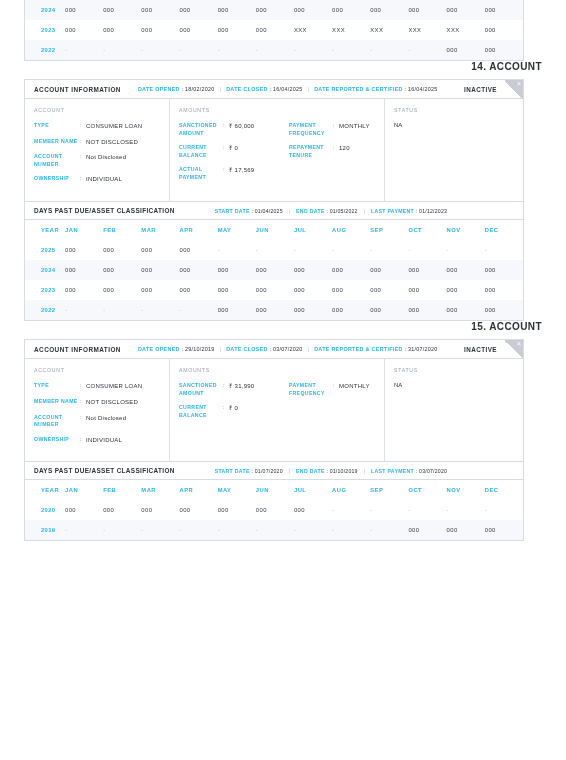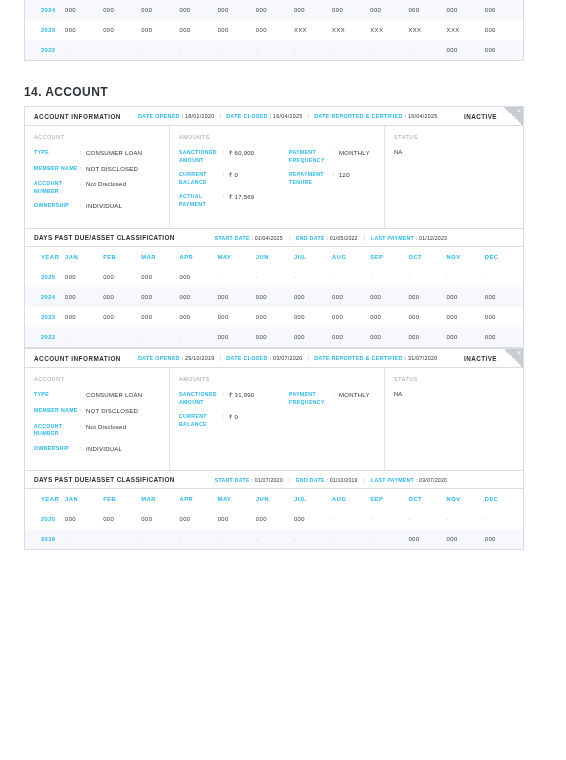--- a/index.html
+++ b/index.html
@@ -33,25 +33,26 @@
     font-size: 7px;
     color: #ffffff;
     line-height: 9px;
   }
 
   
   .top-table { width: 500px; border: 1px solid #d8dce3; border-top: none; }
 
   
   .section-title {
-    font-size: 12px;
+    font-size: 10px;
     font-weight: bold;
     letter-spacing: .4px;
     color: #2c3137;
-    margin: 24px 0 7px 0;
+    margin: 0 0 7px 0;
+    text-align: right;
   }
 
   
   .acct-info-bar {
     display: flex;
     align-items: center;
     height: 19px;
     padding: 0 9px;
     border-bottom: 1px solid #d8dce3;
     white-space: nowrap;
@@ -390,20 +391,21 @@
               <td>000</td>
               <td>000</td>
               <td>000</td>
               <td>000</td>
               <td>000</td>
               <td>000</td>
             </tr>
           </tbody>
         </table>
       </div>
+      <div class="section-title">15. ACCOUNT</div>
       <div class="card">
         <div class="card-fold">
           <span class="x">×</span>
         </div>
         <div class="acct-info-bar">
           <span class="ttl">ACCOUNT INFORMATION</span>
           <span class="meta"><span class="k">DATE OPENED </span><span class="v">: 29/10/2019</span><span class="sep">|</span><span class="k">DATE CLOSED </span><span class="v">: 03/07/2020</span><span class="sep">|</span><span class="k">DATE REPORTED &amp; CERTIFIED </span><span class="v">: 31/07/2020</span></span>
           <span class="status">INACTIVE</span>
         </div>
         <div class="panes">

